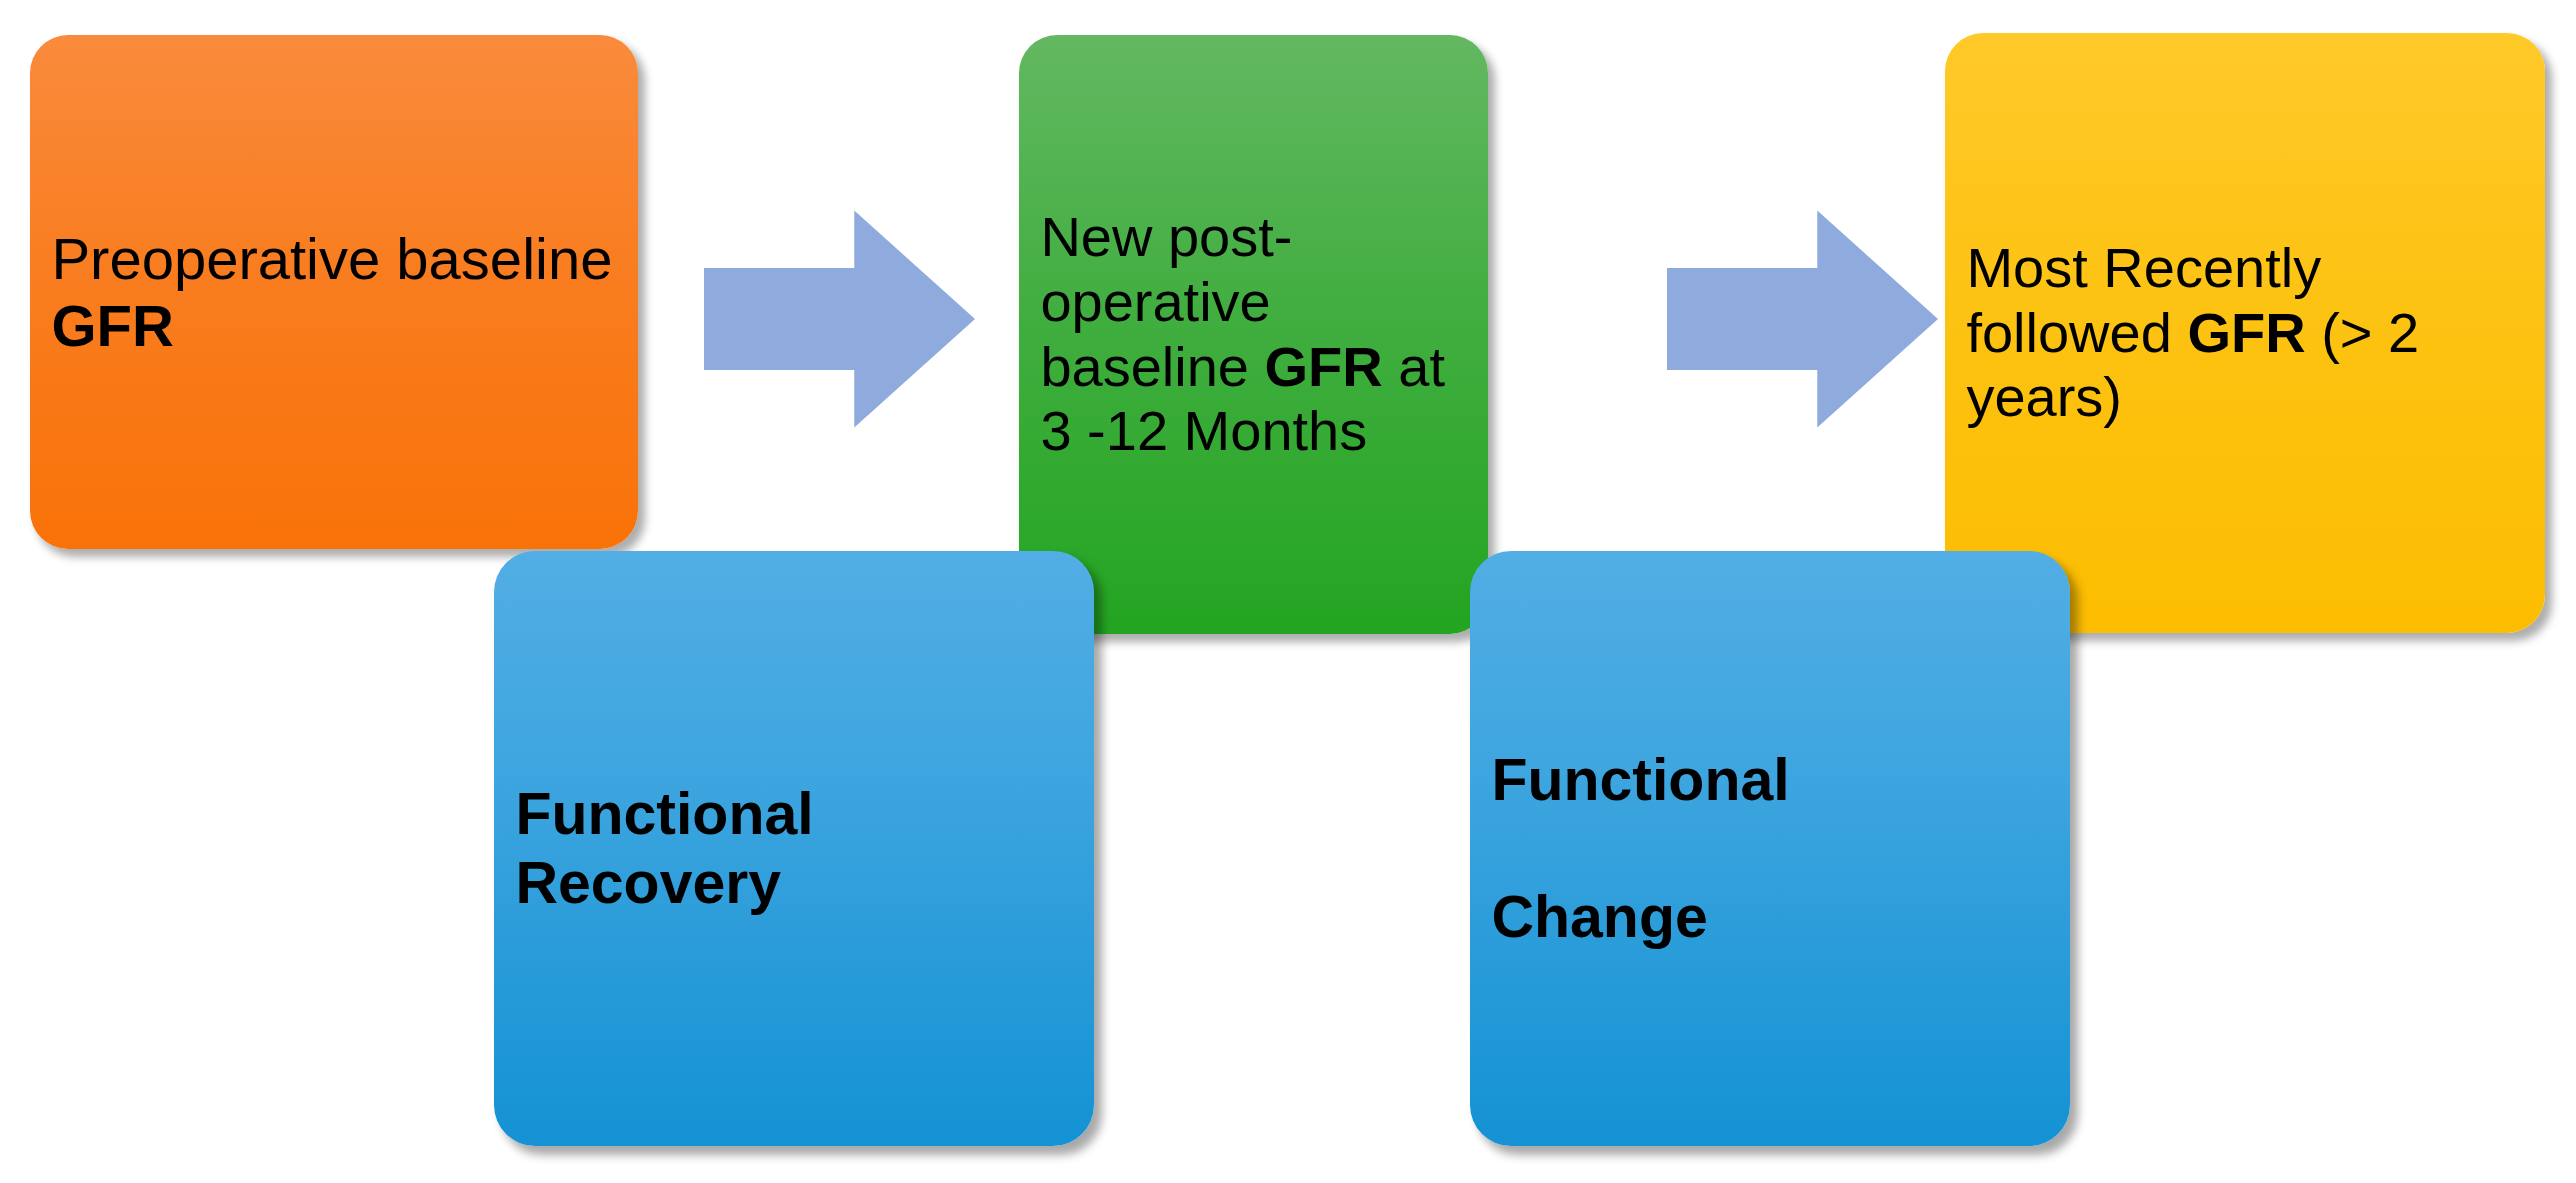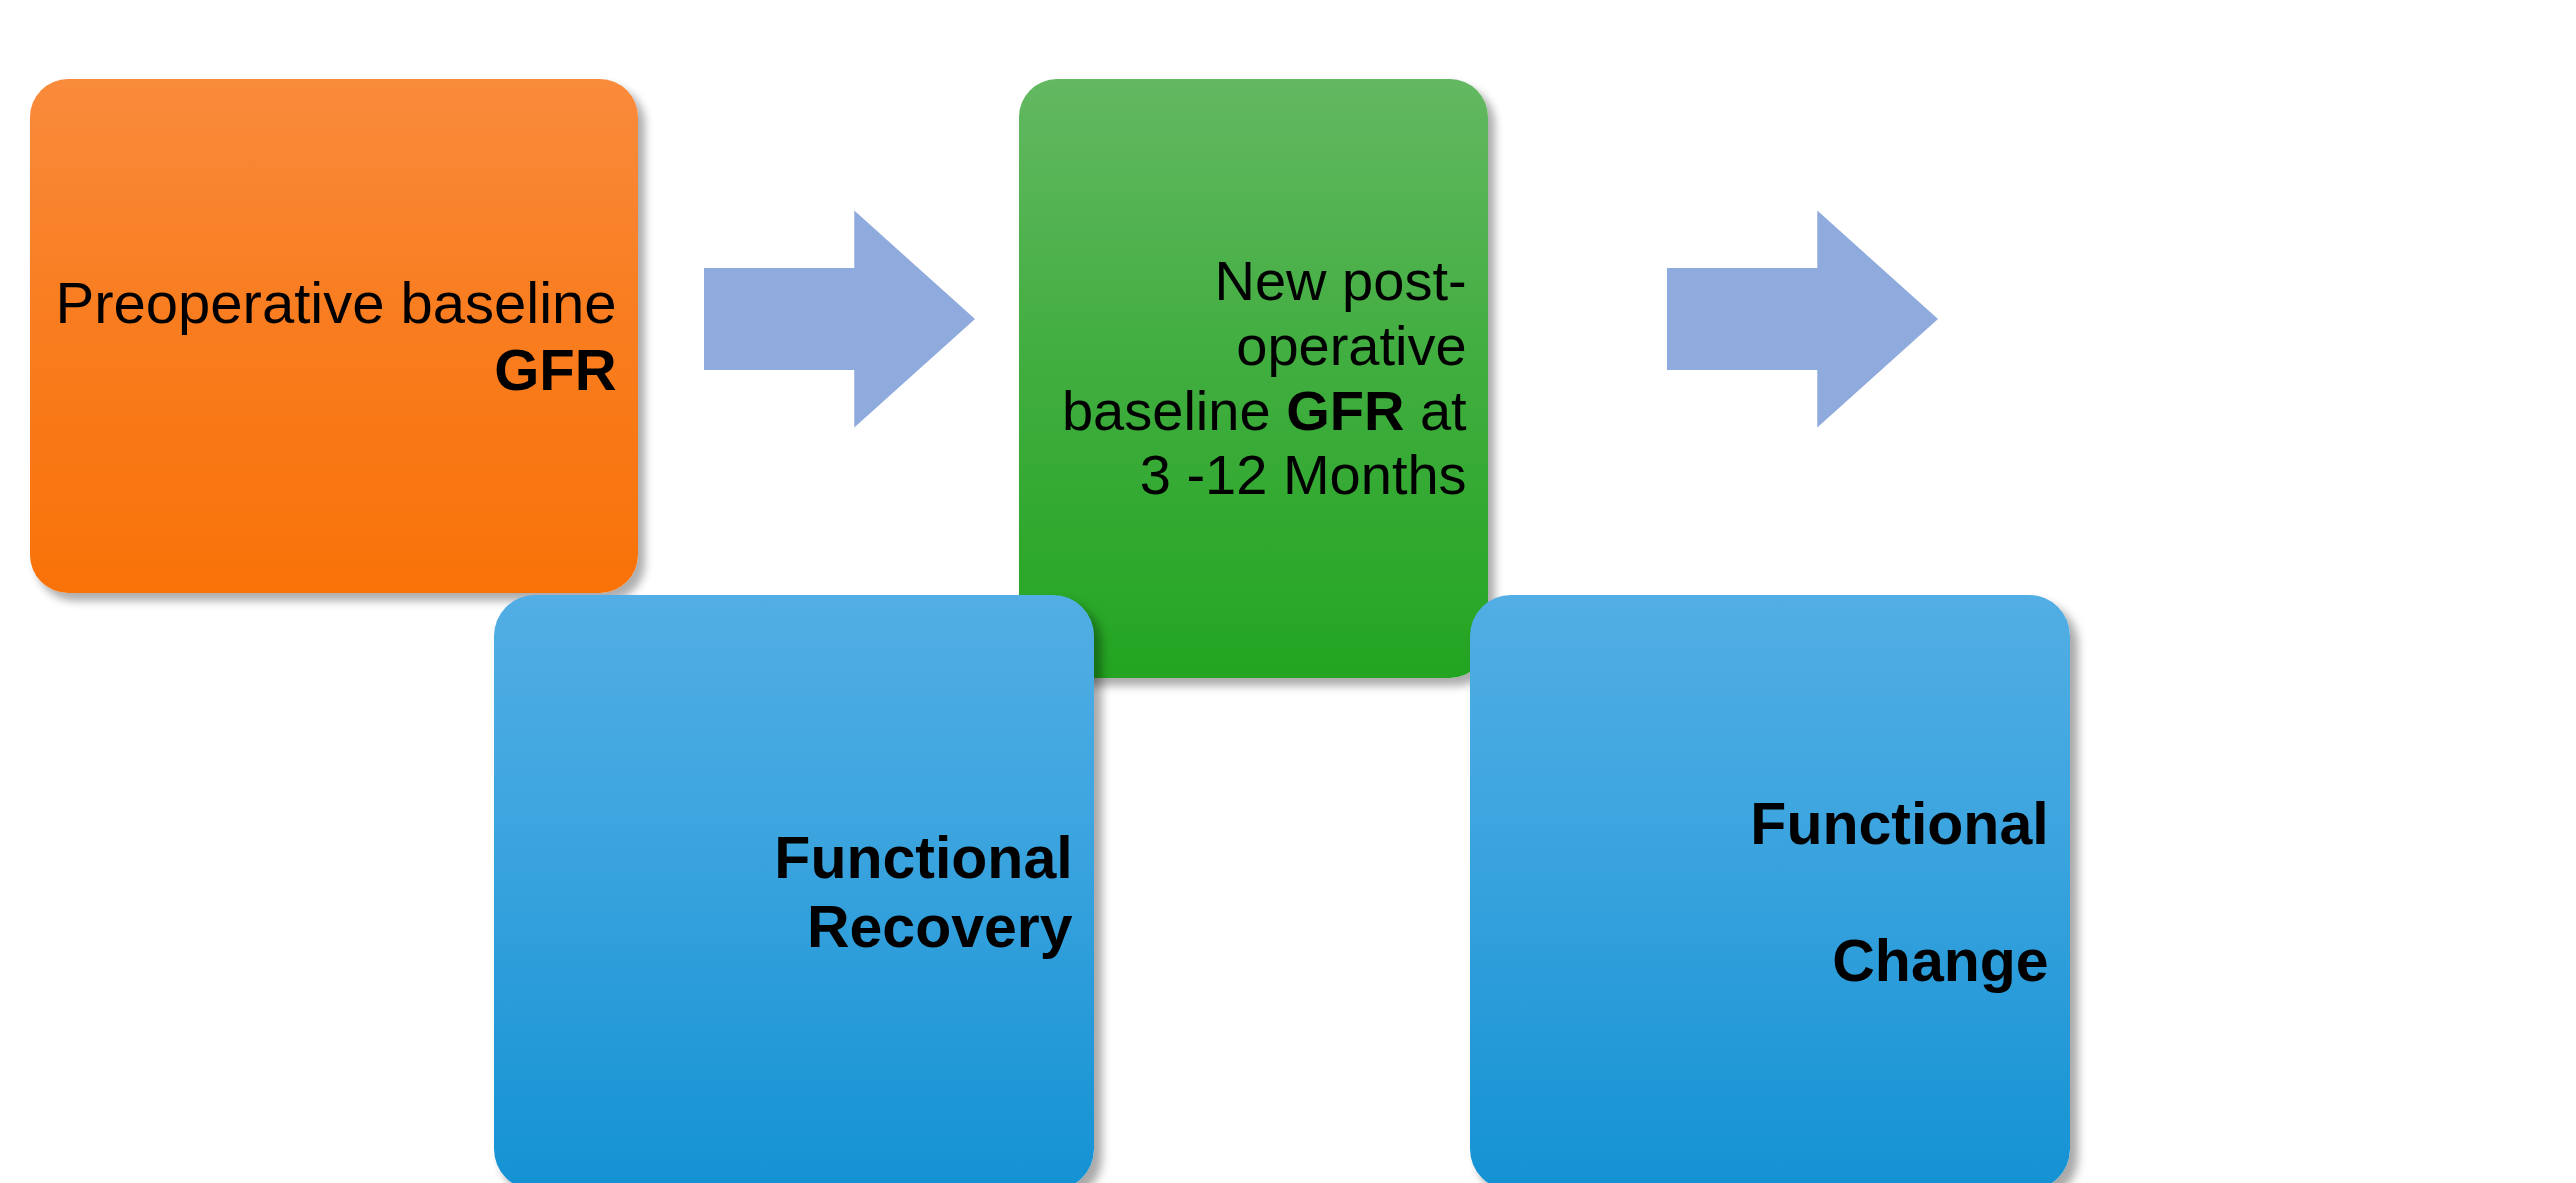--- a/index.html
+++ b/index.html
@@ -16,26 +16,25 @@
     font-family: "Liberation Sans", sans-serif;
   }
 
   
   .box {
     position: absolute;
     box-sizing: border-box;
     display: flex;
     align-items: center;
     justify-content: center;
-    text-align: right;
+    text-align: left;
     border-radius: 38px;
     color: #000000;
     line-height: 1.16;
     padding: 8.2px 21.4px;
-    margin-top: 44px;
   }
   .box .txt { display: block; width: 100%; }
   .box b { font-weight: bold; }
 
   
   .box-orange {
     left: 30px;
     top: 35px;
     width: 608px;
     height: 514px;
@@ -111,20 +110,23 @@
   <div class="box box-green">
     <span class="txt"><span>New post-operative baseline </span><b>GFR</b><span> at 3 -12 Months</span></span>
   </div>
 
   <div class="arrow arrow-2">
     <svg viewBox="0 0 330 280" preserveAspectRatio="none" aria-hidden="true">
       <polygon points="0,78 183,78 183,8 330,140 183,272 183,202 0,202" fill="#8FAADC"></polygon>
     </svg>
   </div>
 
+  <div class="box box-yellow">
+    <span class="txt"><span>Most Recently followed </span><b>GFR</b><span> (&gt; 2 years)</span></span>
+  </div>
 
   <div class="box box-blue box-blue-1">
     <span class="txt"><span>Functional</span><br><span>Recovery</span></span>
   </div>
 
   <div class="box box-blue box-blue-2">
     <span class="txt"><span>Functional</span><br><br><span>Change</span></span>
   </div>
 
 </div>

